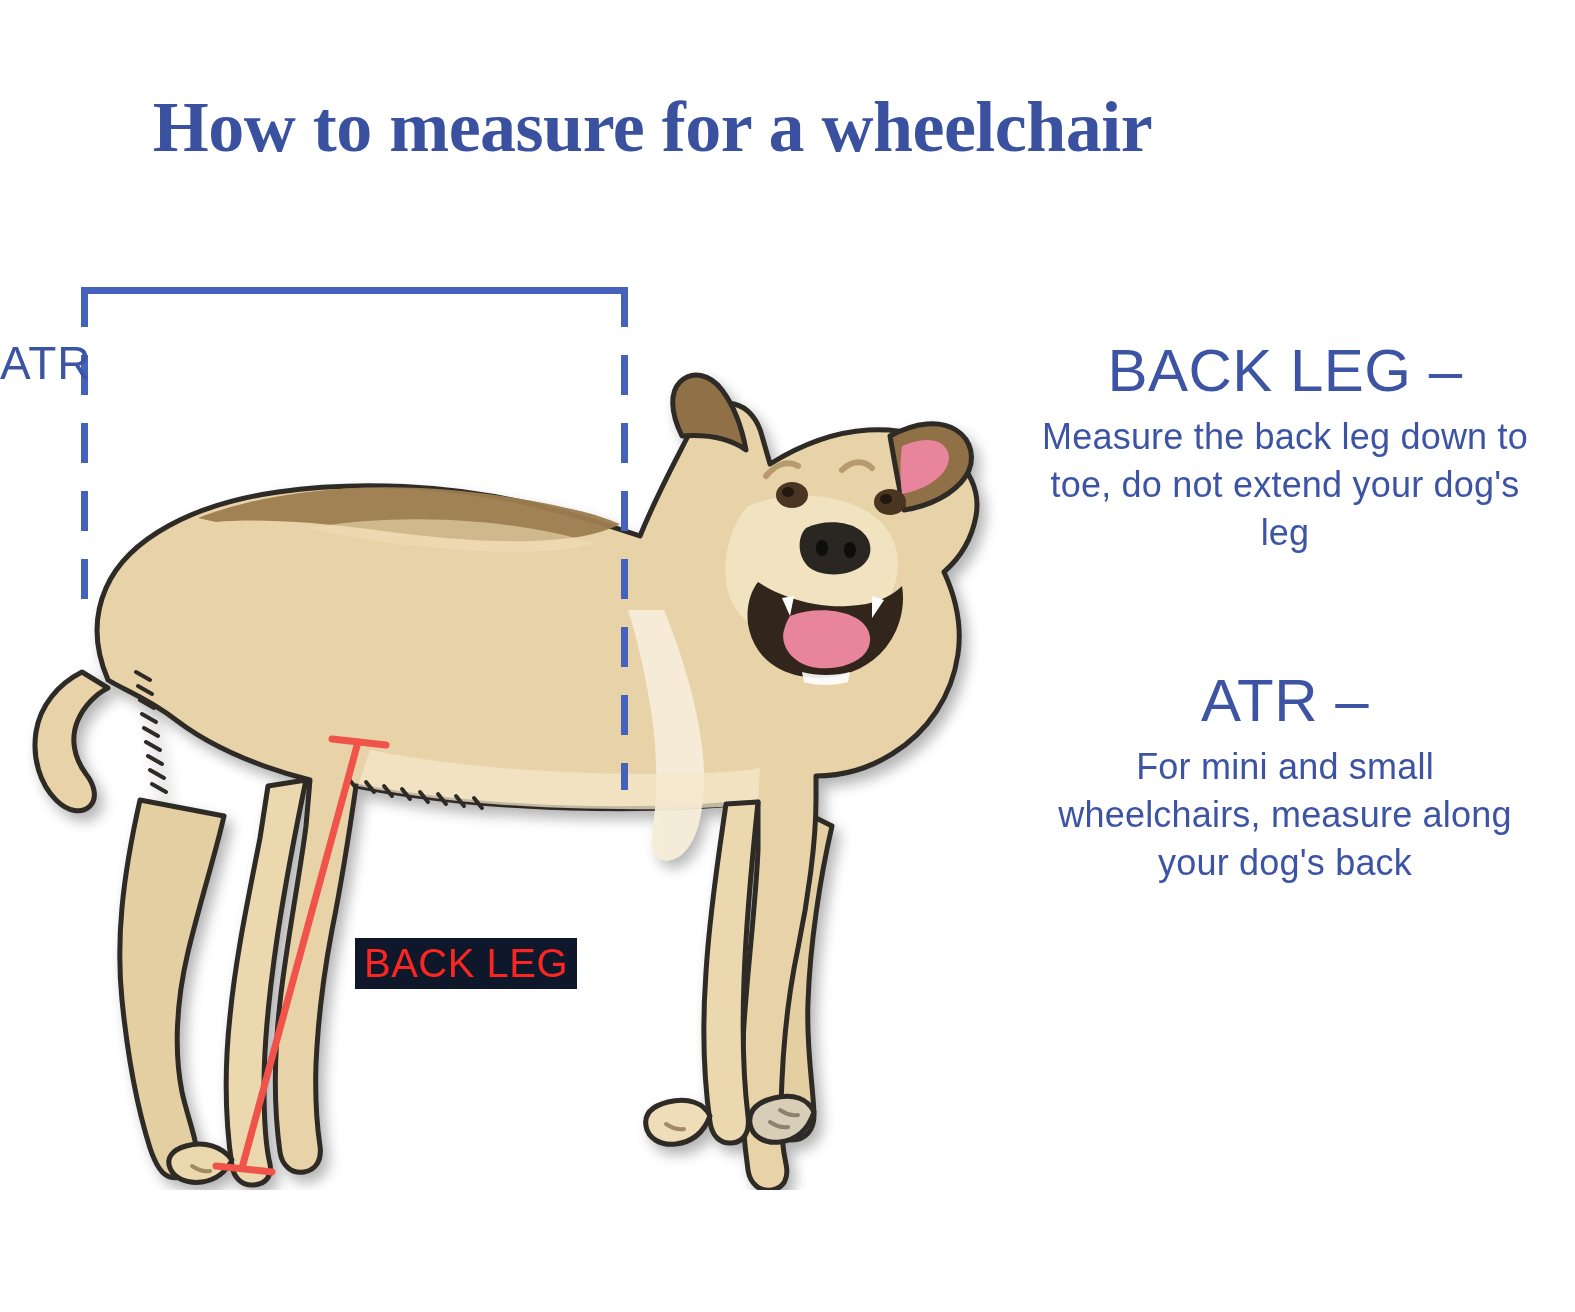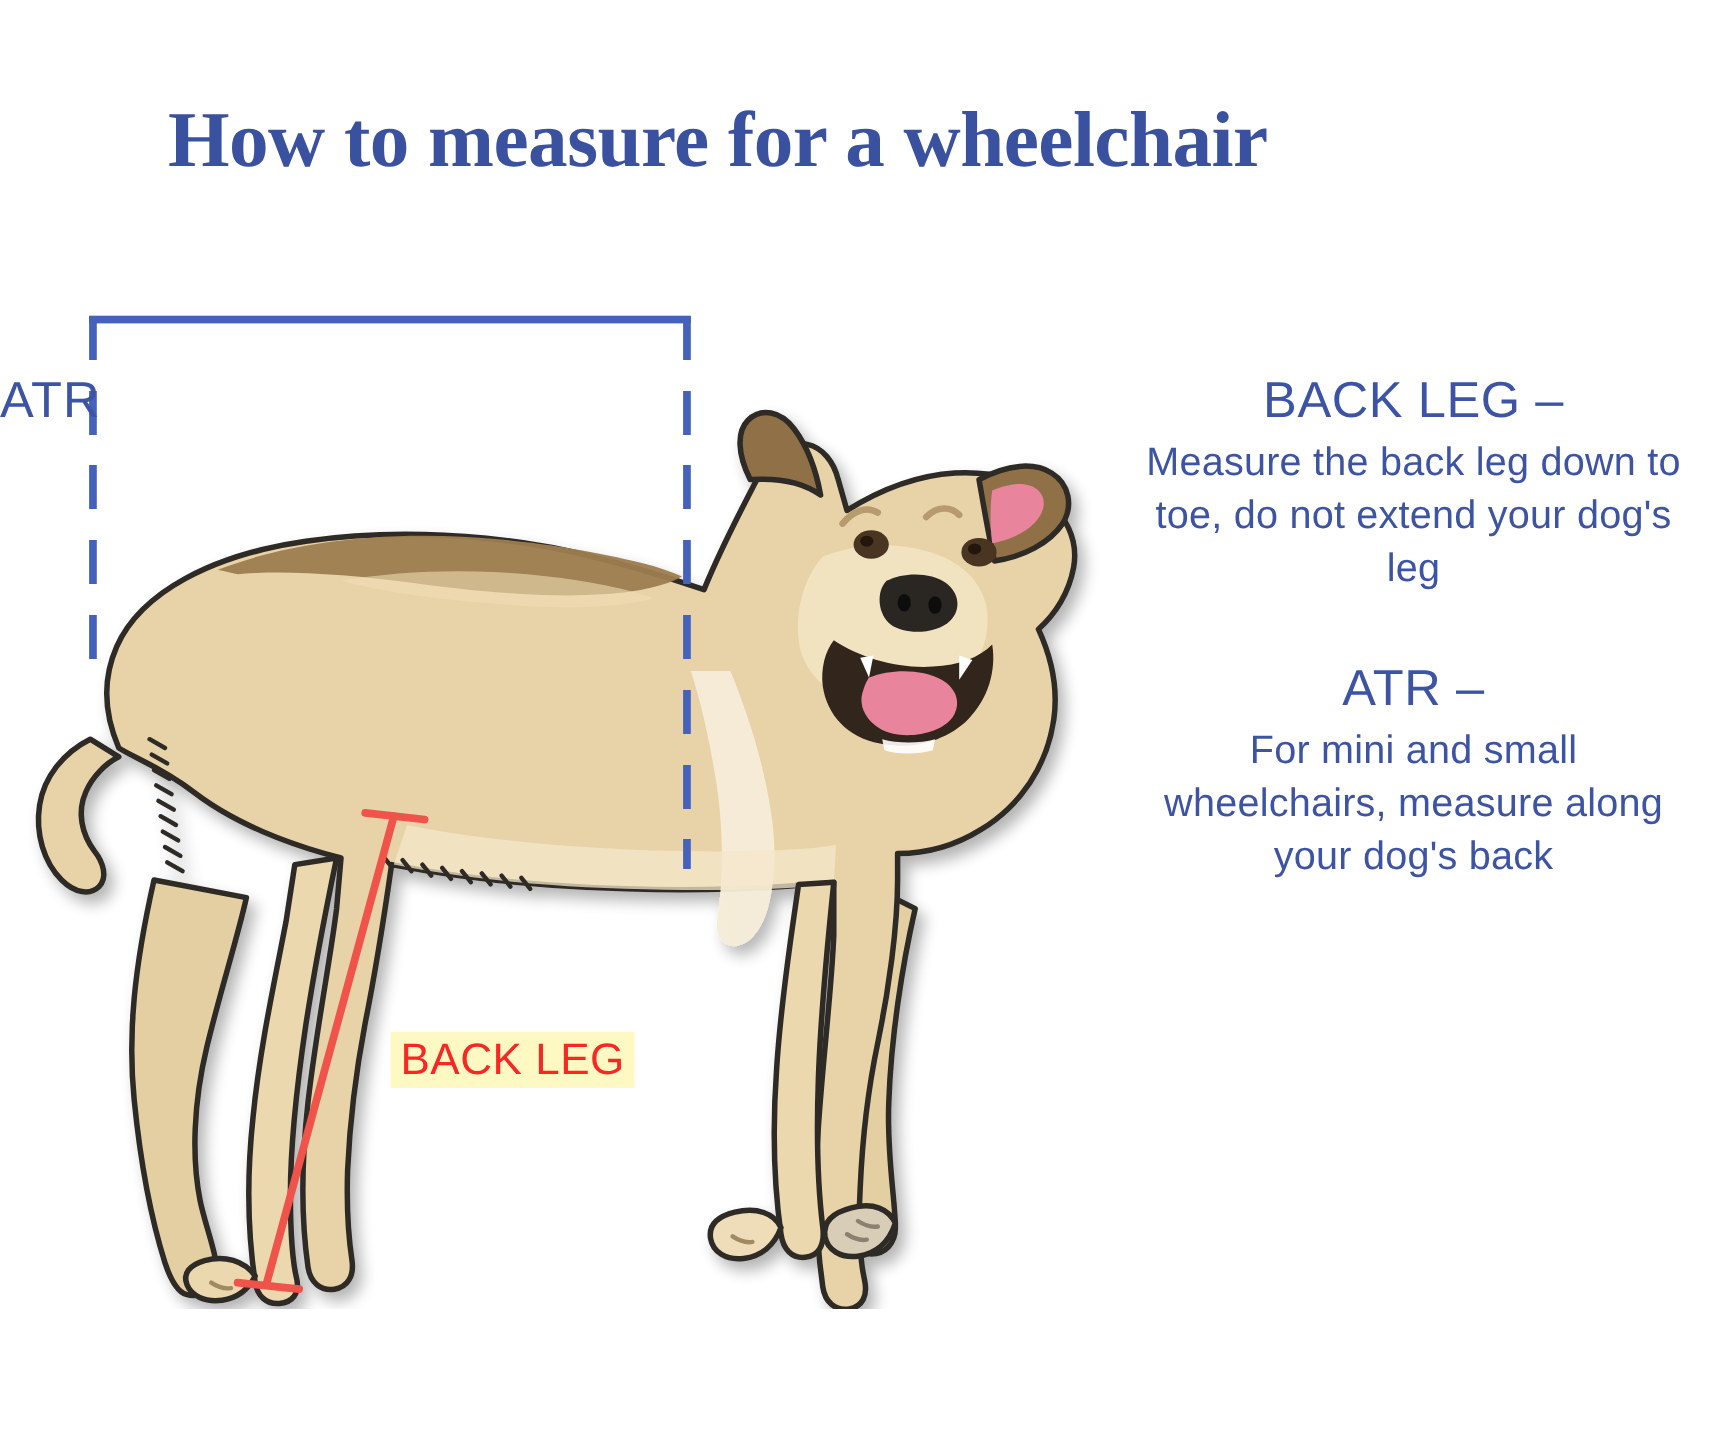--- a/index.html
+++ b/index.html
@@ -100,38 +100,38 @@
   #backleg-marker svg { display: block; width: 100%; height: 100%; }
 
   #backleg-label {
     position: absolute;
     left: 355px;
     top: 938px;
     font-size: 40px;
     font-weight: 400;
     color: #fa2622;
     letter-spacing: 0.5px;
-    background: #fef9c3;
+    background: #0f172a;
     padding: 3px 9px;
     white-space: nowrap;
   }
 
   
   #text-col {
     position: absolute;
     left: 1030px;
     top: 336px;
     width: 510px;
     text-align: center;
     color: #3d54a5;
   }
   .blk { margin-bottom: 0; }
-  .blk + .blk { margin-top: 58px; }
+  .blk + .blk { margin-top: 110px; }
   .blk-head {
-    font-size: 46px;
+    font-size: 60px;
     font-weight: 500;
     letter-spacing: 0.5px;
     line-height: 1.18;
     margin-bottom: 6px;
     text-align: center;
   }
   .blk-body {
     font-size: 36px;
     font-weight: 300;
     line-height: 1.33;

